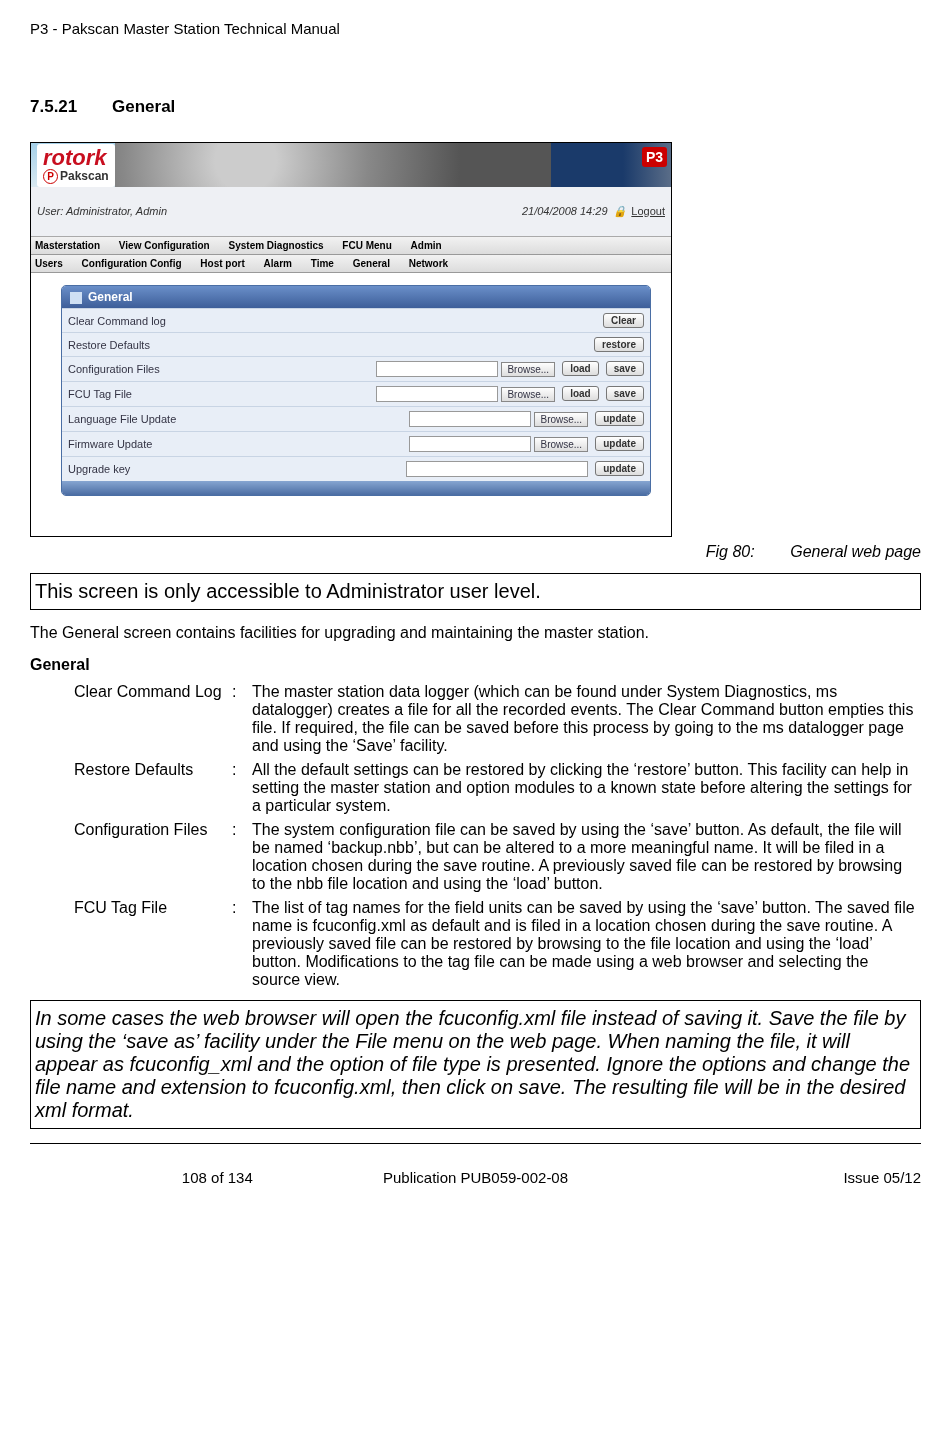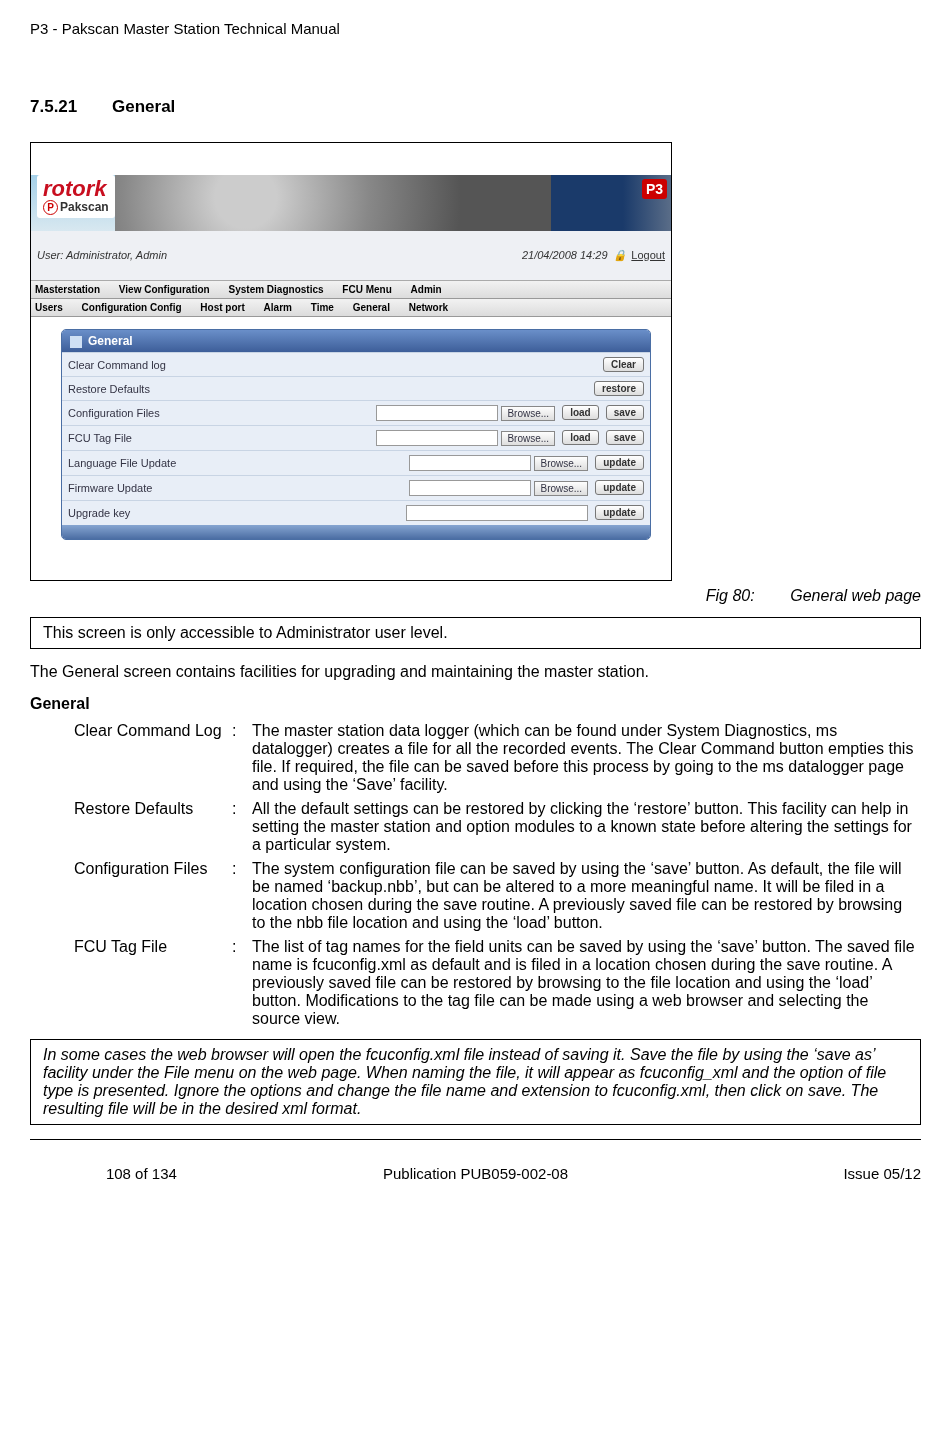--- a/index.html
+++ b/index.html
@@ -24,25 +24,24 @@
     }
     
     .screenshot {
       width: 640px;
       border: 1px solid #000;
       font-size: 11px;
     }
     .banner {
       background: linear-gradient(to bottom, #a5d0e8, #d8e8f0);
       position: relative;
-      height: 56px;
+      height: 44px;
       overflow: hidden;
       display: flex;
-      align-items: flex-start;
-      margin-top: 32px;
+      align-items: center;
     }
     .logo-block {
       background: #fff;
       border-radius: 3px;
       padding: 3px 6px;
       margin-left: 6px;
     }
     .logo-rotork {
       color:#c80e1f;
       font-weight:bold;
@@ -174,23 +173,23 @@
       background: linear-gradient(to bottom,#86a5d1,#4b6da3);
     }
     .fig-caption {
       font-style: italic;
       font-size:16px;
       margin:6px 0 12px 0;
       text-align:right;
     }
     .note-box {
       border:1px solid #000;
-      padding: 6px 12px;
+      padding: 6px 4px;
       margin: 8px 0 14px 0;
-      font-size:16px;
+      font-size:20px;
     }
     .note-box.italic { font-style: italic; }
     .paragraph { margin:10px 0 14px 0; font-size:16px;}
     .subheading { font-weight:bold; font-size:16px; margin-bottom:6px;}
     table.defs {
       border-collapse:collapse;
       margin-left:40px;
       width: calc(100% - 40px);
       font-size:16px;
     }
@@ -199,21 +198,21 @@
       padding: 3px 4px;
     }
     table.defs td.term { width:150px;}
     table.defs td.colon { width:12px;}
     .page-footer {
       display:flex;
       font-size:15px;
       margin-top:25px;
       border-top: none;
     }
-    .page-footer .left {flex:1; text-align:center;}
+    .page-footer .left {flex:1; text-align:right;}
     .page-footer .center {flex:2; text-align:center;}
     .page-footer .right {flex:1; text-align:right;}
     hr.sep { border:none; border-top:1px solid #000; margin:6px 0;}
   </style>
 </head>
 <body>
 
 <div class="doc-header">P3 - Pakscan Master Station Technical Manual</div>
 
 <div class="section-heading">

